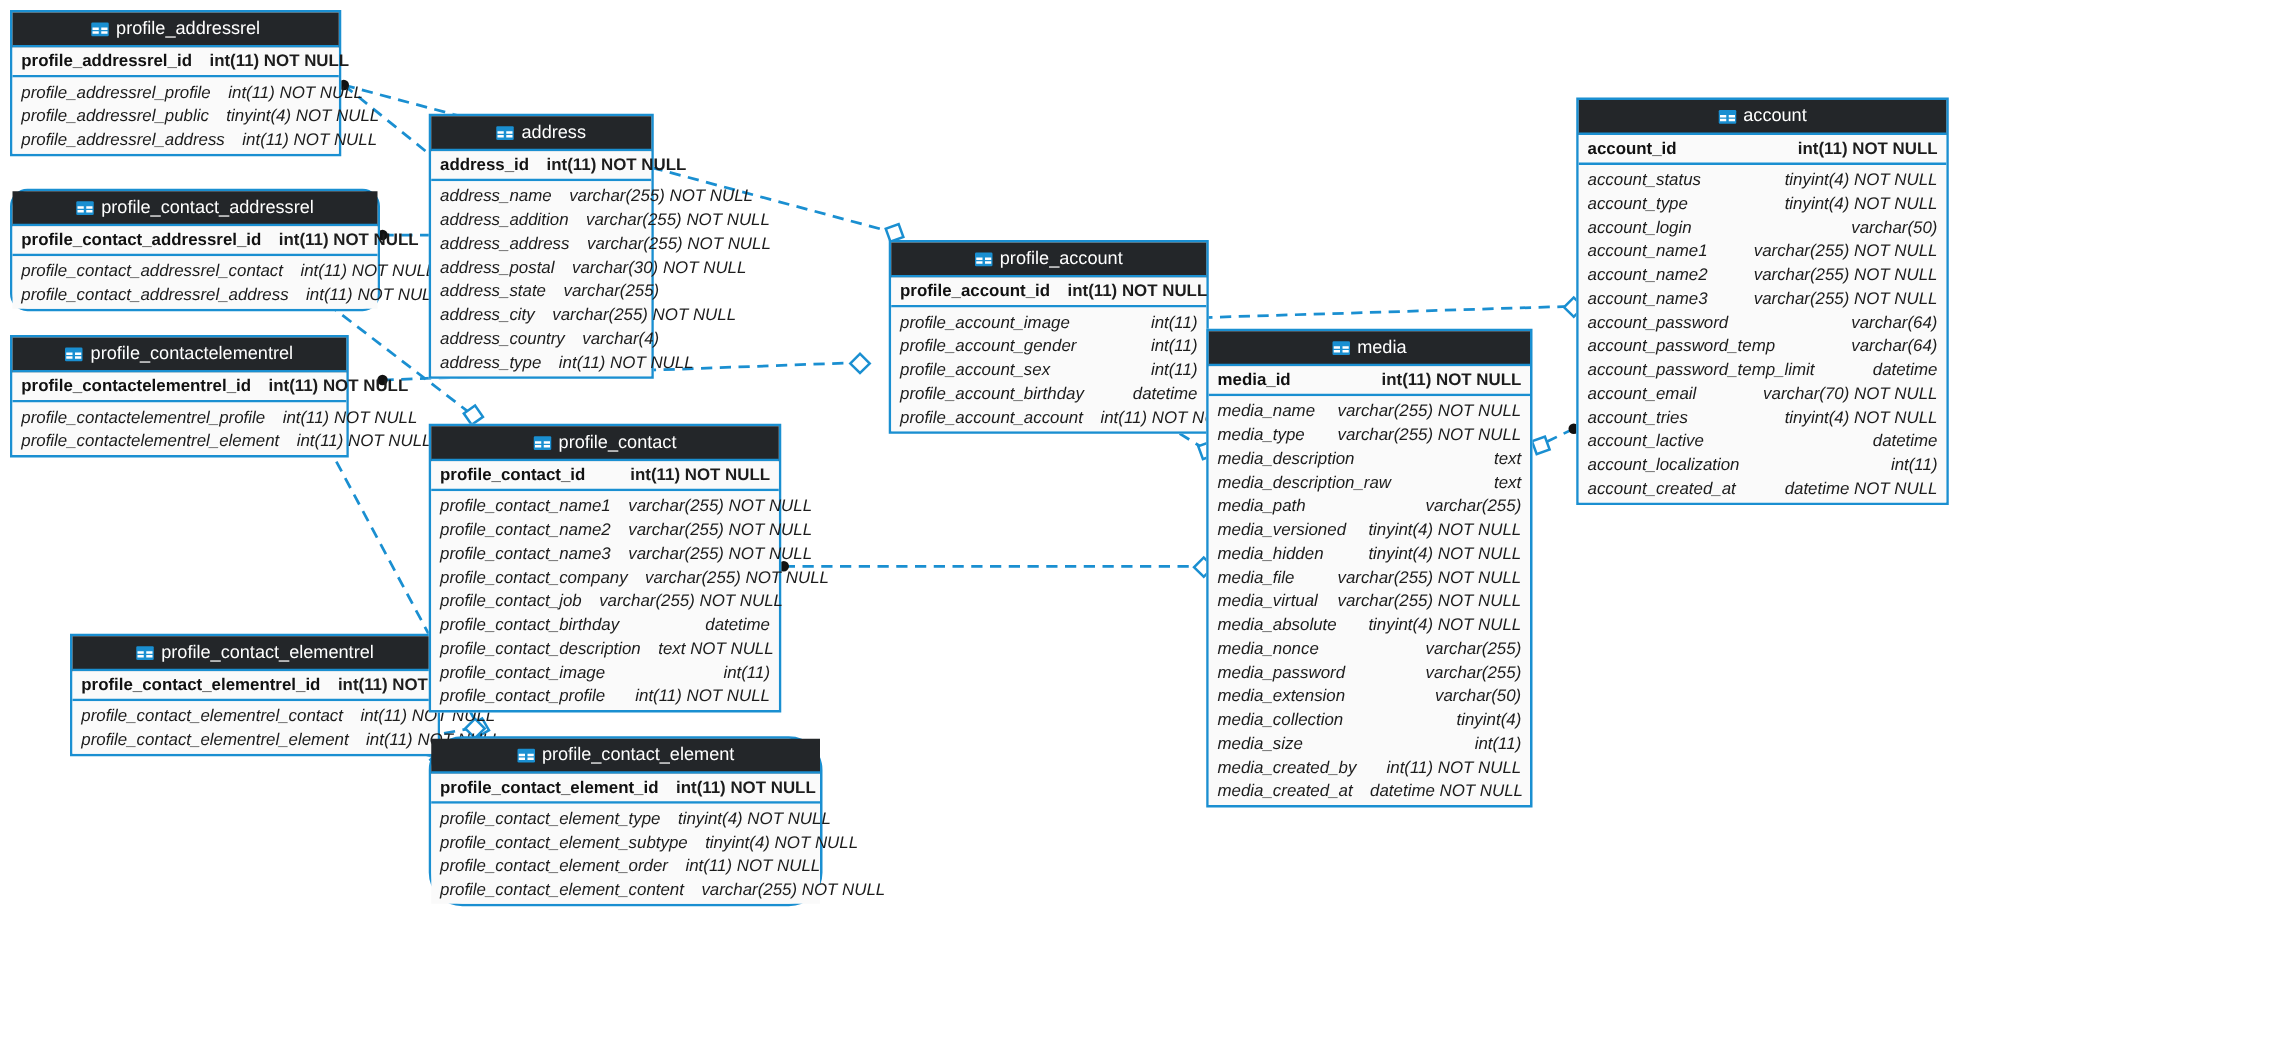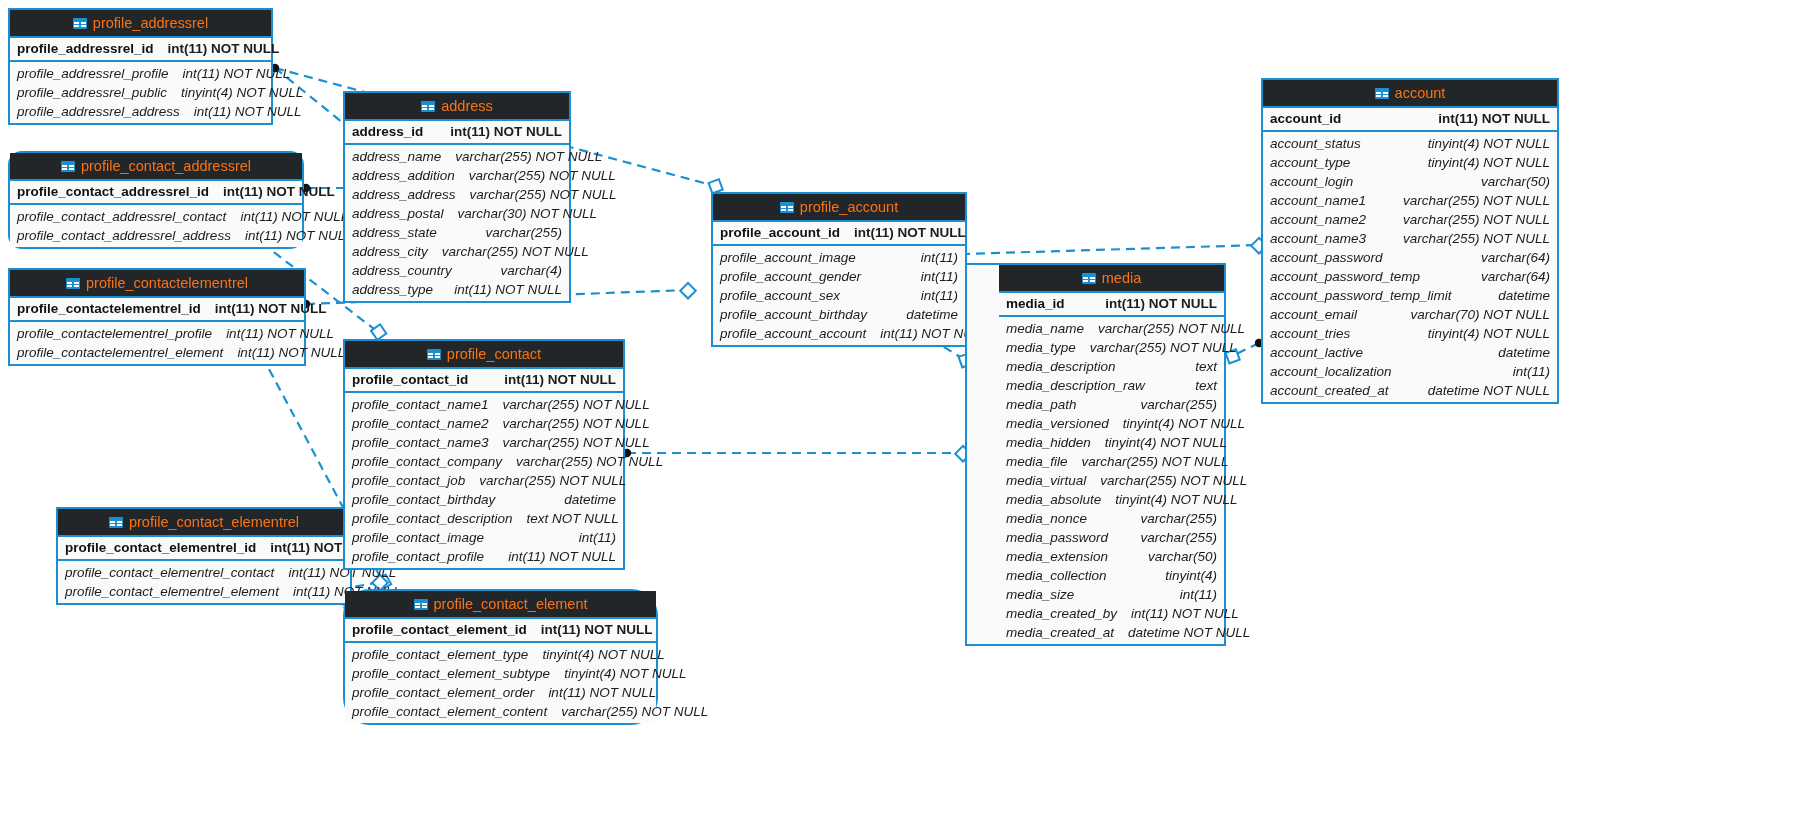--- a/index.html
+++ b/index.html
@@ -14,21 +14,21 @@
   .table-box{
     position:absolute;
     background:#fafafa;
     border:2px solid #1a8fd1;
     box-sizing:border-box;
     box-shadow:0 0 0 0 rgba(0,0,0,0);
     z-index:5;
   }
   .tbl-header{
     background:#232629;
-    color:#f97316;
+    color:#ffffff;
     font-size:14.5px;
     line-height:20px;
     padding:3px 6px;
     text-align:center;
     white-space:nowrap;
     display:flex;align-items:center;justify-content:center;gap:6px;
     border-bottom:2px solid #1a8fd1;
   }
   .tbl-icon{
     width:14px;height:11px;display:inline-block;position:relative;flex:0 0 auto;
@@ -156,21 +156,21 @@
           <div class="field-row">
             <span class="fname">profile_contact_addressrel_contact</span>
             <span class="ftype">int(11) NOT NULL</span>
           </div>
           <div class="field-row">
             <span class="fname">profile_contact_addressrel_address</span>
             <span class="ftype">int(11) NOT NULL</span>
           </div>
         </div>
       </div>
-      <div class="table-box" style="left: 8px; top: 268px; width: 298px;">
+      <div class="table-box" style="left: 8px; top: 268px; width: 271px;">
         <div class="tbl-header">
           <span class="tbl-icon"></span>
           <span>profile_contactelementrel</span>
         </div>
         <div class="pk-row">
           <span class="fname">profile_contactelementrel_id</span>
           <span class="ftype">int(11) NOT NULL</span>
         </div>
         <div class="field-list">
           <div class="field-row">
@@ -196,21 +196,21 @@
           <div class="field-row">
             <span class="fname">profile_contact_elementrel_contact</span>
             <span class="ftype">int(11) NOT NULL</span>
           </div>
           <div class="field-row">
             <span class="fname">profile_contact_elementrel_element</span>
             <span class="ftype">int(11) NOT NULL</span>
           </div>
         </div>
       </div>
-      <div class="table-box" style="left: 343px; top: 91px; width: 228px;">
+      <div class="table-box" style="left: 343px; top: 91px; width: 180px;">
         <div class="tbl-header">
           <span class="tbl-icon"></span>
           <span>address</span>
         </div>
         <div class="pk-row">
           <span class="fname">address_id</span>
           <span class="ftype">int(11) NOT NULL</span>
         </div>
         <div class="field-list">
           <div class="field-row">
@@ -348,21 +348,21 @@
           <div class="field-row">
             <span class="fname">profile_account_birthday</span>
             <span class="ftype">datetime</span>
           </div>
           <div class="field-row">
             <span class="fname">profile_account_account</span>
             <span class="ftype">int(11) NOT NULL</span>
           </div>
         </div>
       </div>
-      <div class="table-box" style="left: 965px; top: 263px; width: 261px; padding-left: 32px;">
+      <div class="table-box" style="left: 965px; top: 263px; width: 261px;">
         <div class="tbl-header">
           <span class="tbl-icon"></span>
           <span>media</span>
         </div>
         <div class="pk-row">
           <span class="fname">media_id</span>
           <span class="ftype">int(11) NOT NULL</span>
         </div>
         <div class="field-list">
           <div class="field-row">

